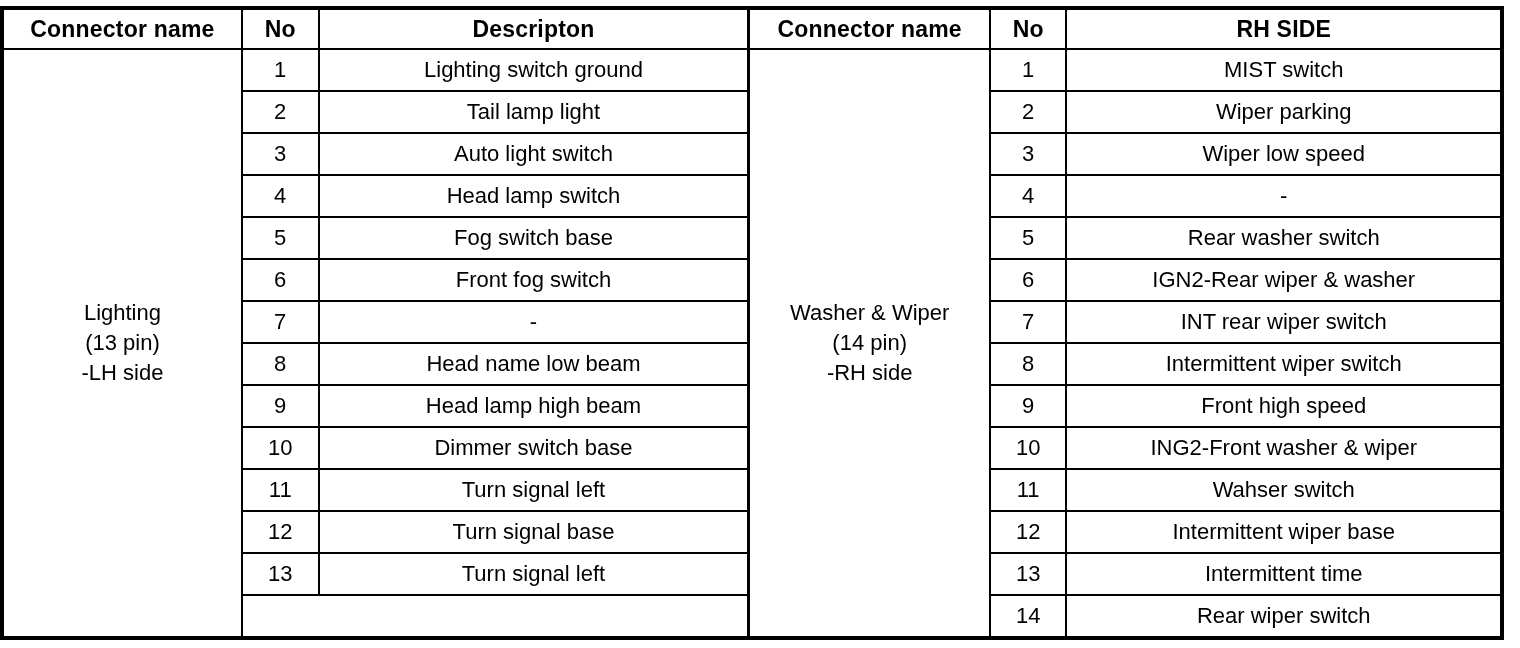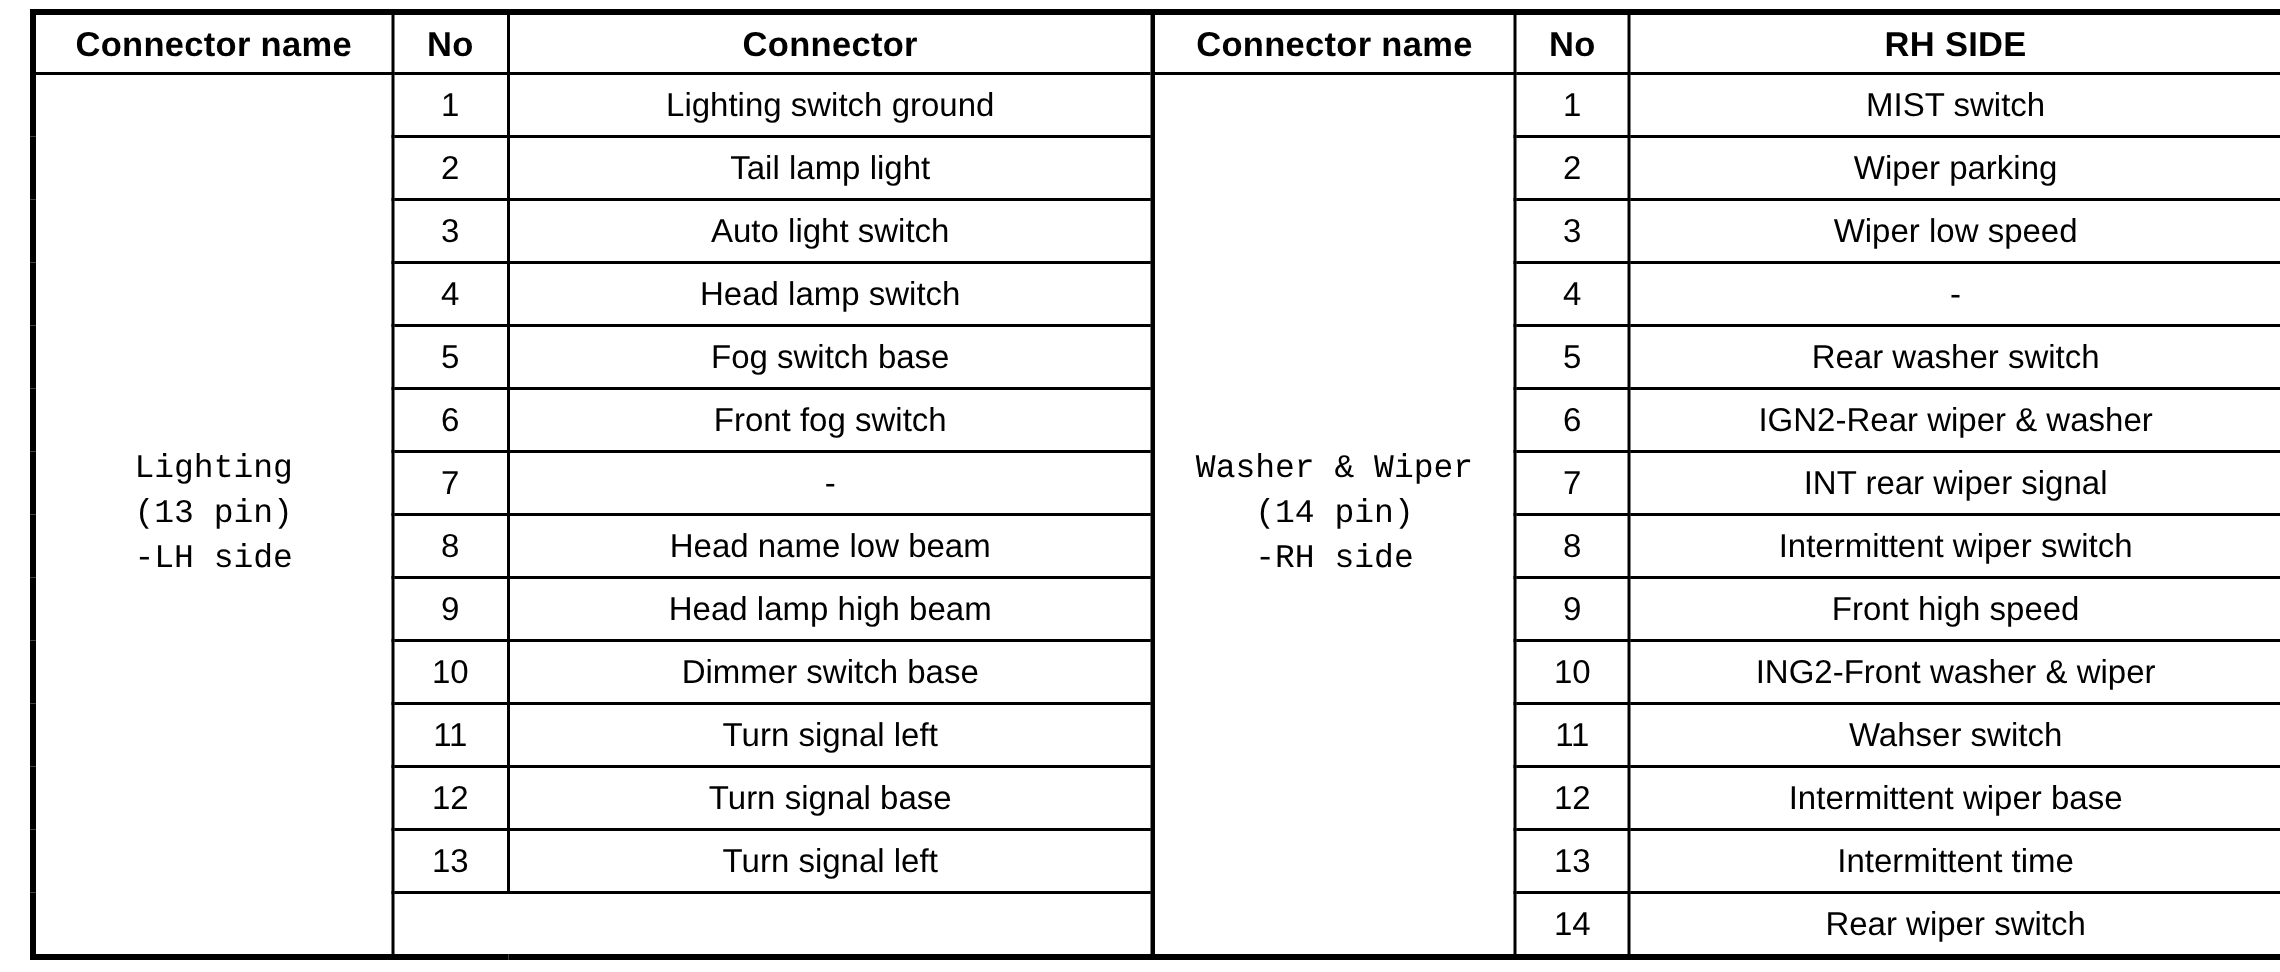--- a/index.html
+++ b/index.html
@@ -7,21 +7,21 @@
     padding: 0;
     background: #ffffff;
     font-family: "Liberation Sans", sans-serif;
     color: #000000;
   }
   .page {
     width: 1520px;
     height: 648px;
     background: #ffffff;
     box-sizing: border-box;
-    padding: 6px 20px;
+    padding: 6px 0;
   }
   table.pinout {
     border-collapse: collapse;
     table-layout: fixed;
     width: 1504px;
     border: 4px solid #000000;
   }
   table.pinout th,
   table.pinout td {
     border: 2px solid #000000;
@@ -38,21 +38,20 @@
   }
   table.pinout td {
     height: 40px;
     font-size: 22px;
     font-weight: normal;
   }
   td.connector-cell {
     white-space: pre-line;
     line-height: 30px;
     font-size: 22px;
-    font-family: Liberation Mono, monospace;
   }
   
   .mid-divider {
     border-left-width: 3px !important;
   }
   
   td.empty-merged {
     border-right-width: 2px;
   }
 </style>
@@ -66,21 +65,21 @@
       <col style="width:76px">
       <col style="width:427px">
       <col style="width:239px">
       <col style="width:76px">
       <col style="width:432px">
     </colgroup>
     <thead>
       <tr>
         <th>Connector name</th>
         <th>No</th>
-        <th>Connector</th>
+        <th>Descripton</th>
         <th class="mid-divider">Connector name</th>
         <th>No</th>
         <th>RH SIDE</th>
       </tr>
     </thead>
     <tbody>
       <tr>
         <td class="connector-cell" rowspan="14">Lighting
 (13 pin)
 -LH side</td>
@@ -119,21 +118,21 @@
       <tr>
         <td>6</td>
         <td>Front fog switch</td>
         <td>6</td>
         <td>IGN2-Rear wiper &amp; washer</td>
       </tr>
       <tr>
         <td>7</td>
         <td>-</td>
         <td>7</td>
-        <td>INT rear wiper signal</td>
+        <td>INT rear wiper switch</td>
       </tr>
       <tr>
         <td>8</td>
         <td>Head name low beam</td>
         <td>8</td>
         <td>Intermittent wiper switch</td>
       </tr>
       <tr>
         <td>9</td>
         <td>Head lamp high beam</td>

